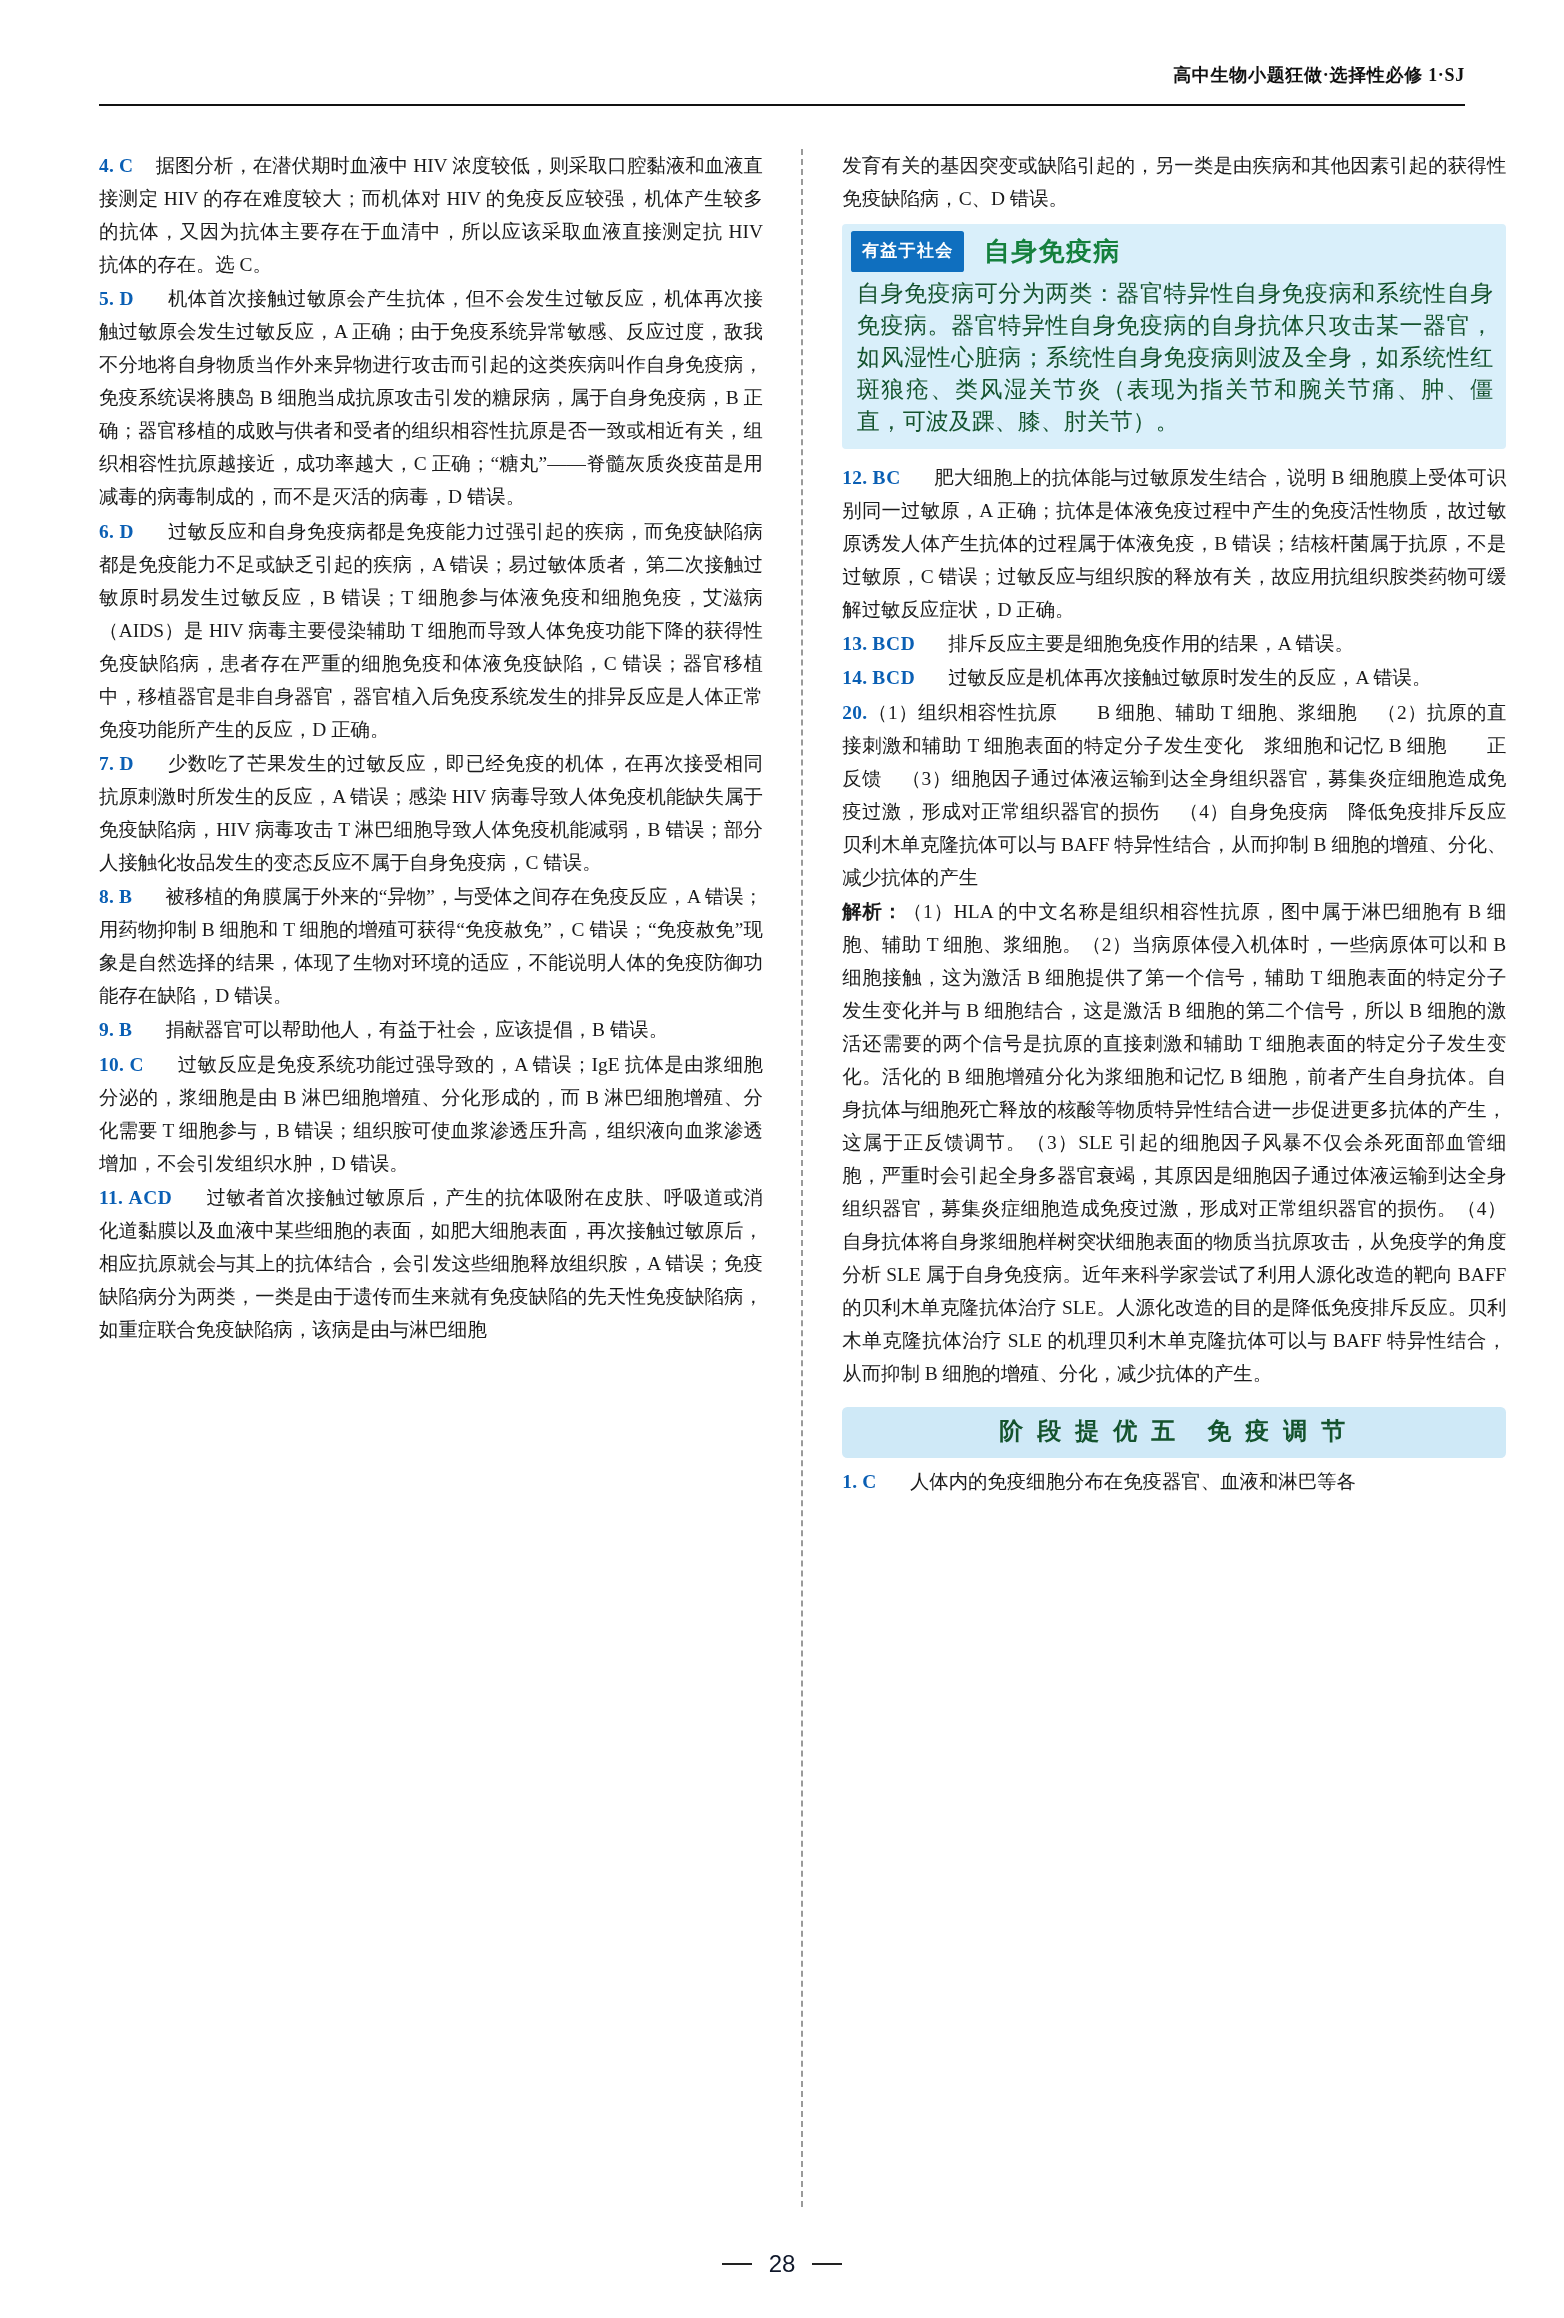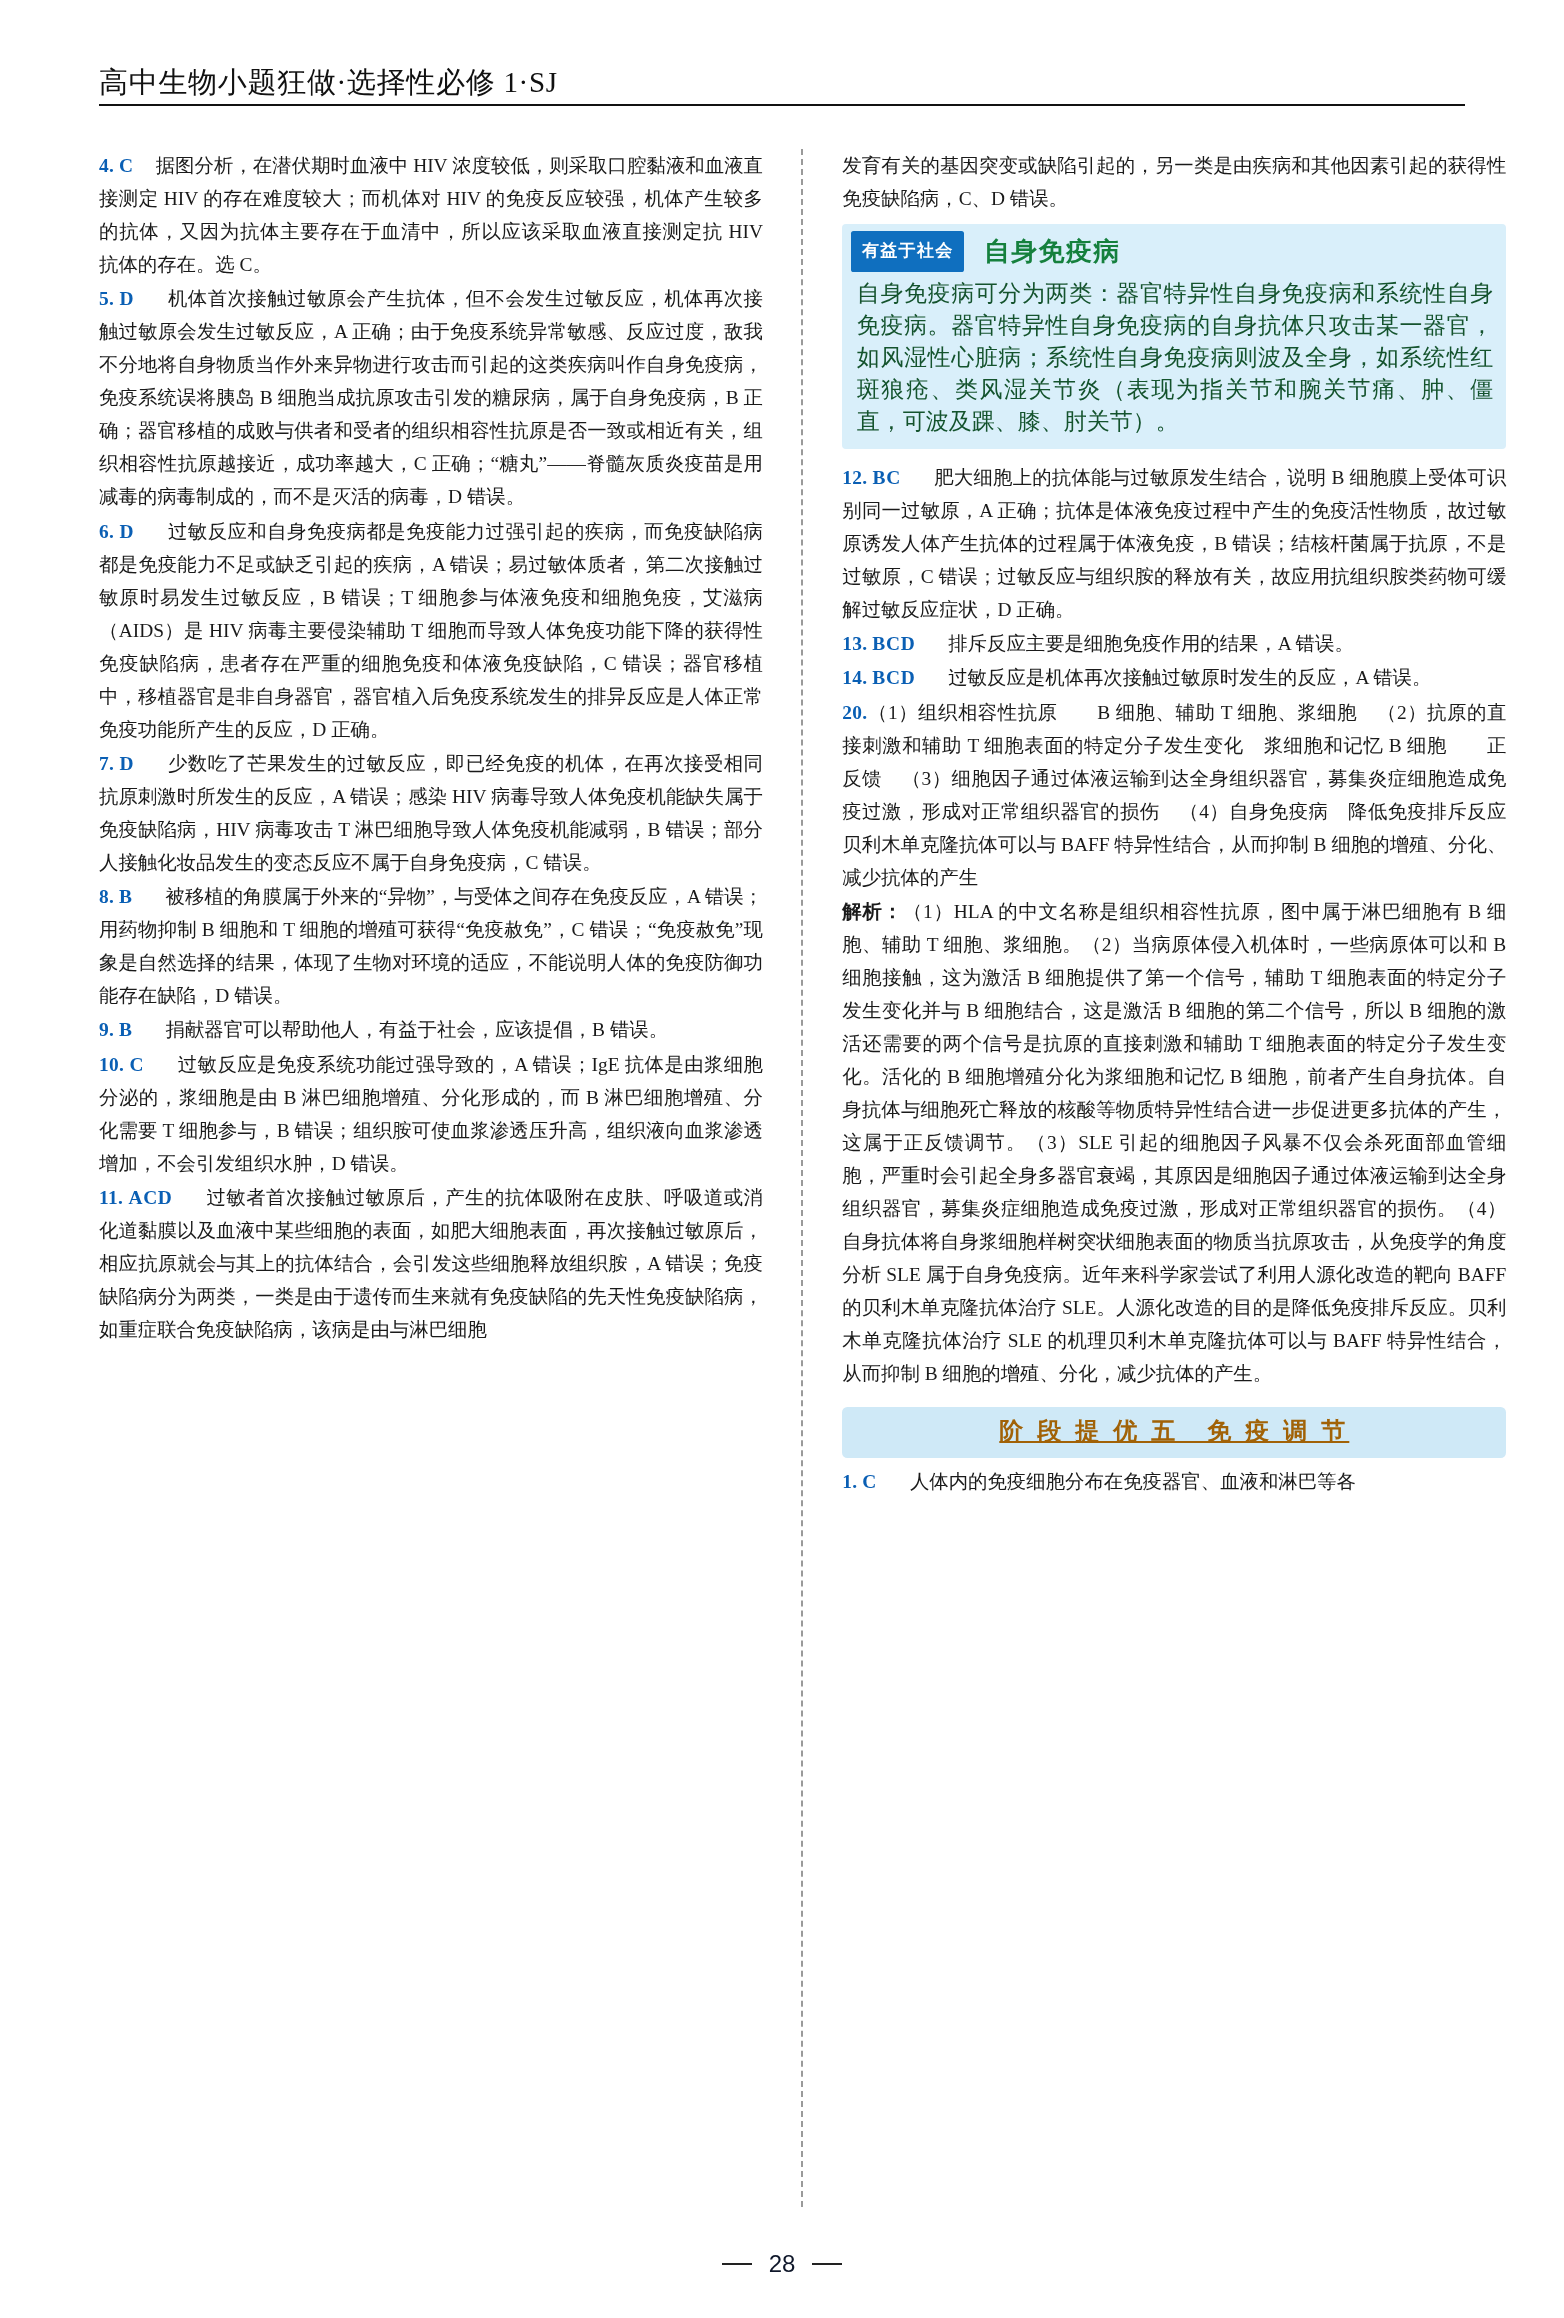--- a/index.html
+++ b/index.html
@@ -26,25 +26,26 @@
   
   .header {
     position: absolute;
     left: 0; right: 0;
     top: 63px;
     height: 47px;
     padding: 0 99px;
     box-sizing: border-box;
   }
   .header-title {
-    font-size: 29px;
-    font-weight: normal;
+    font-size: 18px;
+    font-weight: bold;
     letter-spacing: 0.7px;
     color: #111;
     font-family: "Liberation Serif", "DejaVu Serif", serif;
+    text-align: right;
   }
   .header-rule {
     position: absolute;
     left: 99px; right: 99px;
     top: 104px;
     height: 2px;
     background: #111;
   }
   
   .columns {
@@ -138,23 +139,22 @@
   .section-banner {
     margin: 17px 0 6.6px 0;
     background: #cfe9f7;
     border-radius: 5.3px;
     text-align: center;
     padding: 8px 0 9.2px 0;
   }
   .section-banner span {
     font-size: 24px;
     font-weight: bold;
-    color: #a16207;
+    color: #14532d;
     letter-spacing: 4px;
-    text-decoration: underline;
   }
   
   .footer {
     position: absolute;
     left: 0; right: 0;
     bottom: 41px;
     text-align: center;
   }
   .footer-inner {
     display: inline-flex;

